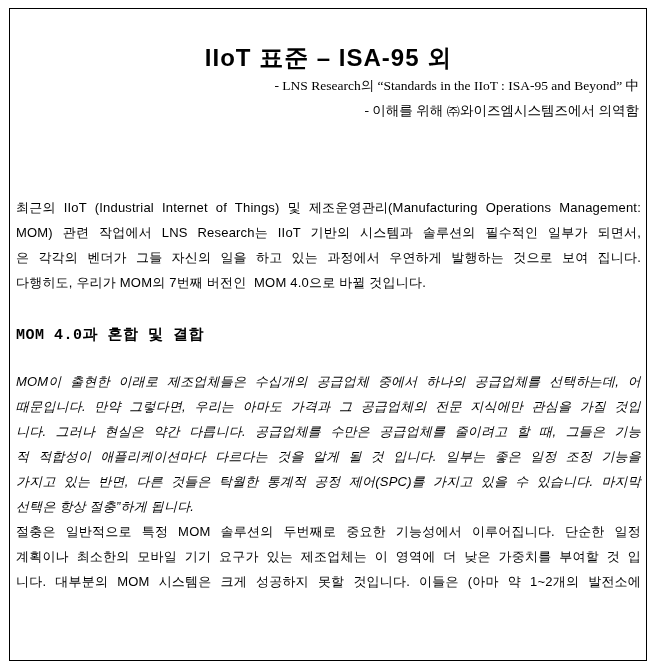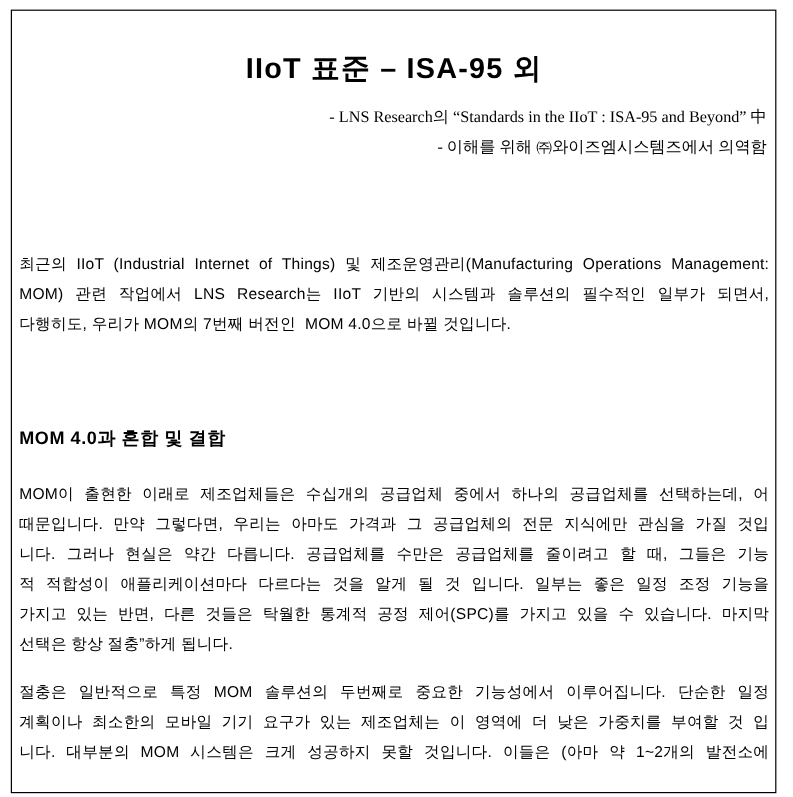--- a/index.html
+++ b/index.html
@@ -33,42 +33,42 @@
   .doc-title {
     margin-top: 34px;
     text-align: center;
     font-size: 24px;
     line-height: 30px;
     font-weight: 800;
     letter-spacing: 1px;
     font-family: "Liberation Sans", sans-serif;
   }
   .byline {
-    margin-top: 12px;
     text-align: right;
     font-family: "Liberation Serif", serif;
     font-size: 13.5px;
     line-height: 25px;
     padding-right: 2px;
   }
   .para {
     font-size: 13px;
     line-height: 25px;
     letter-spacing: 0.2px;
   }
   .para-intro   { margin-top: 72px; }
   .section-heading {
-    margin-top: 74px;
+    margin-top: 31px;
     font-size: 15px;
     line-height: 20px;
     font-weight: 700;
     letter-spacing: 0.5px;
+    font-family: Liberation Mono, monospace;
   }
-  .para-body1   { margin-top: 23px; }
-  .para-body2   { margin-top: 15px; }
+  .para-body1   { margin-top: 23px; font-style: italic; }
+  .para-body2   { margin-top: 0; }
   .line {
     text-align: justify;
     text-align-last: justify;
   }
   .line-last {
     text-align-last: left;
     white-space: pre-wrap;
   }
 </style>
 </head>
@@ -80,20 +80,21 @@
     <div class="doc-title">IIoT 표준 – ISA-95 외</div>
 
     <div class="byline">
       <div>- LNS Research의 “Standards in the IIoT : ISA-95 and Beyond” 中</div>
       <div>- 이해를 위해 ㈜와이즈엠시스템즈에서 의역함</div>
     </div>
 
     <div class="para para-intro">
         <div class="line">최근의 IIoT (Industrial Internet of Things) 및 제조운영관리(Manufacturing Operations Management:</div>
         <div class="line">MOM) 관련 작업에서 LNS Research는 IIoT 기반의 시스템과 솔루션의 필수적인 일부가 되면서,</div>
+        <div class="line">은 각각의 벤더가 그들 자신의 일을 하고 있는 과정에서 우연하게 발행하는 것으로 보여 집니다.</div>
         <div class="line line-last">다행히도, 우리가 MOM의 7번째 버전인  MOM 4.0으로 바뀔 것입니다.</div>
       </div>
 
     <div class="section-heading">MOM 4.0과 혼합 및 결합</div>
 
     <div class="para para-body1">
         <div class="line">MOM이 출현한 이래로 제조업체들은 수십개의 공급업체 중에서 하나의 공급업체를 선택하는데, 어</div>
         <div class="line">때문입니다. 만약 그렇다면, 우리는 아마도 가격과 그 공급업체의 전문 지식에만 관심을 가질 것입</div>
         <div class="line">니다. 그러나 현실은 약간 다릅니다. 공급업체를 수만은 공급업체를 줄이려고 할 때, 그들은 기능</div>
         <div class="line">적 적합성이 애플리케이션마다 다르다는 것을 알게 될 것 입니다. 일부는 좋은 일정 조정 기능을</div>

